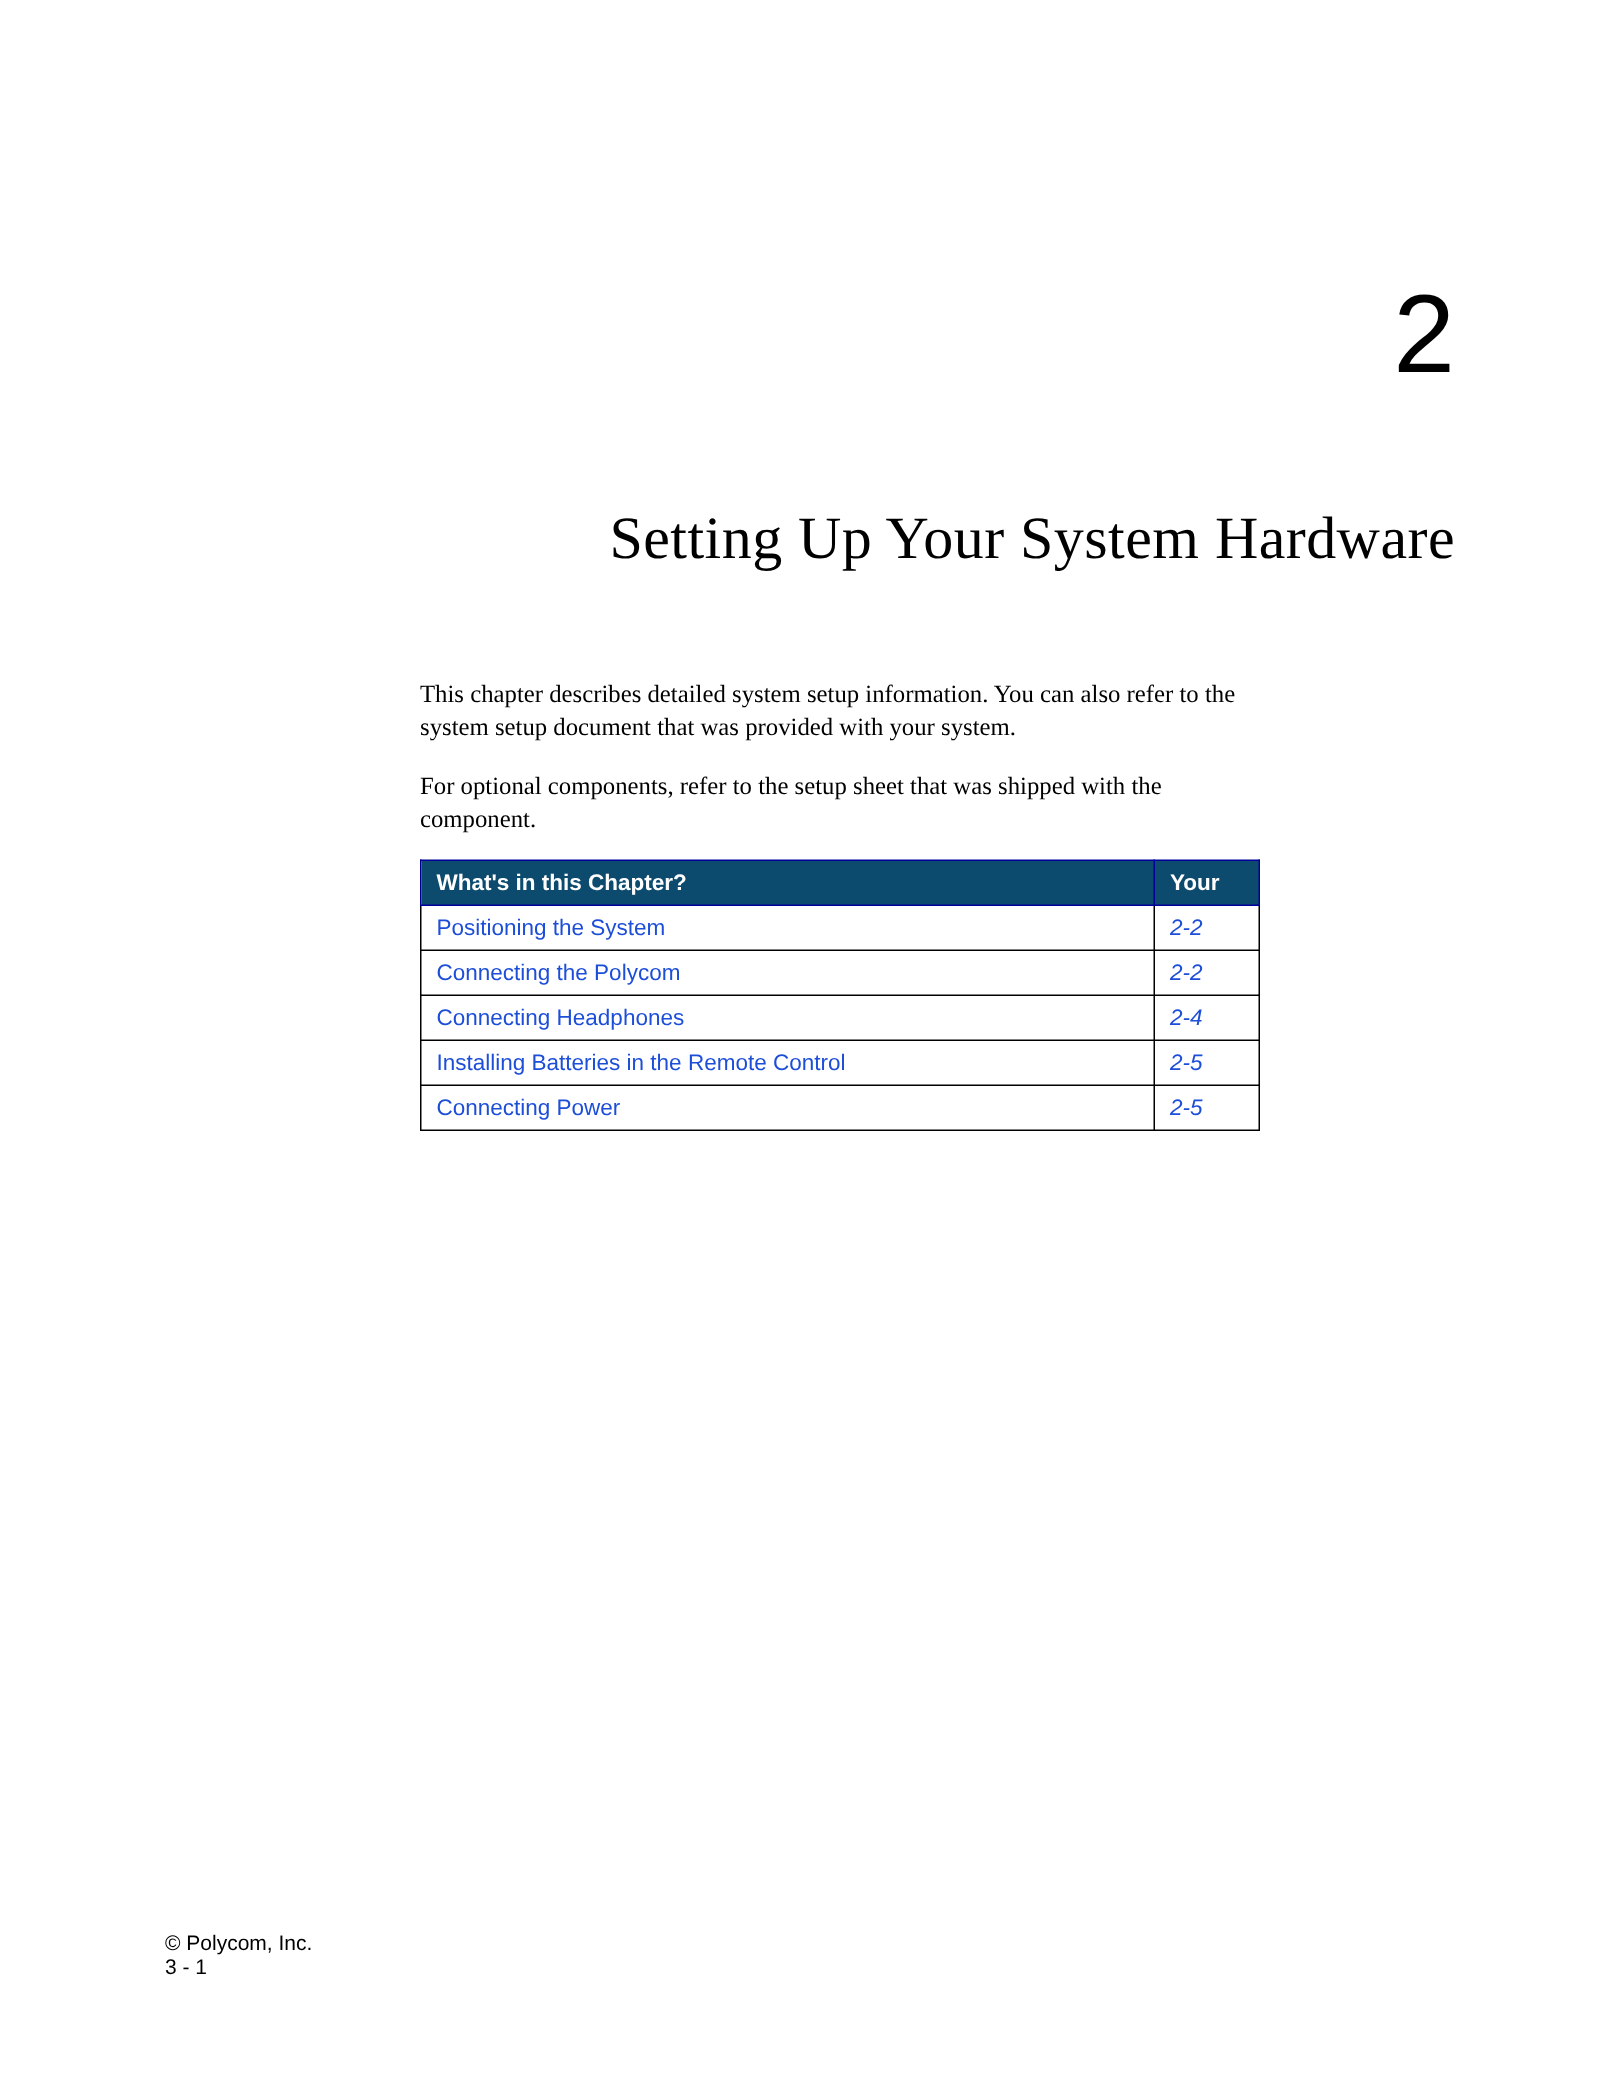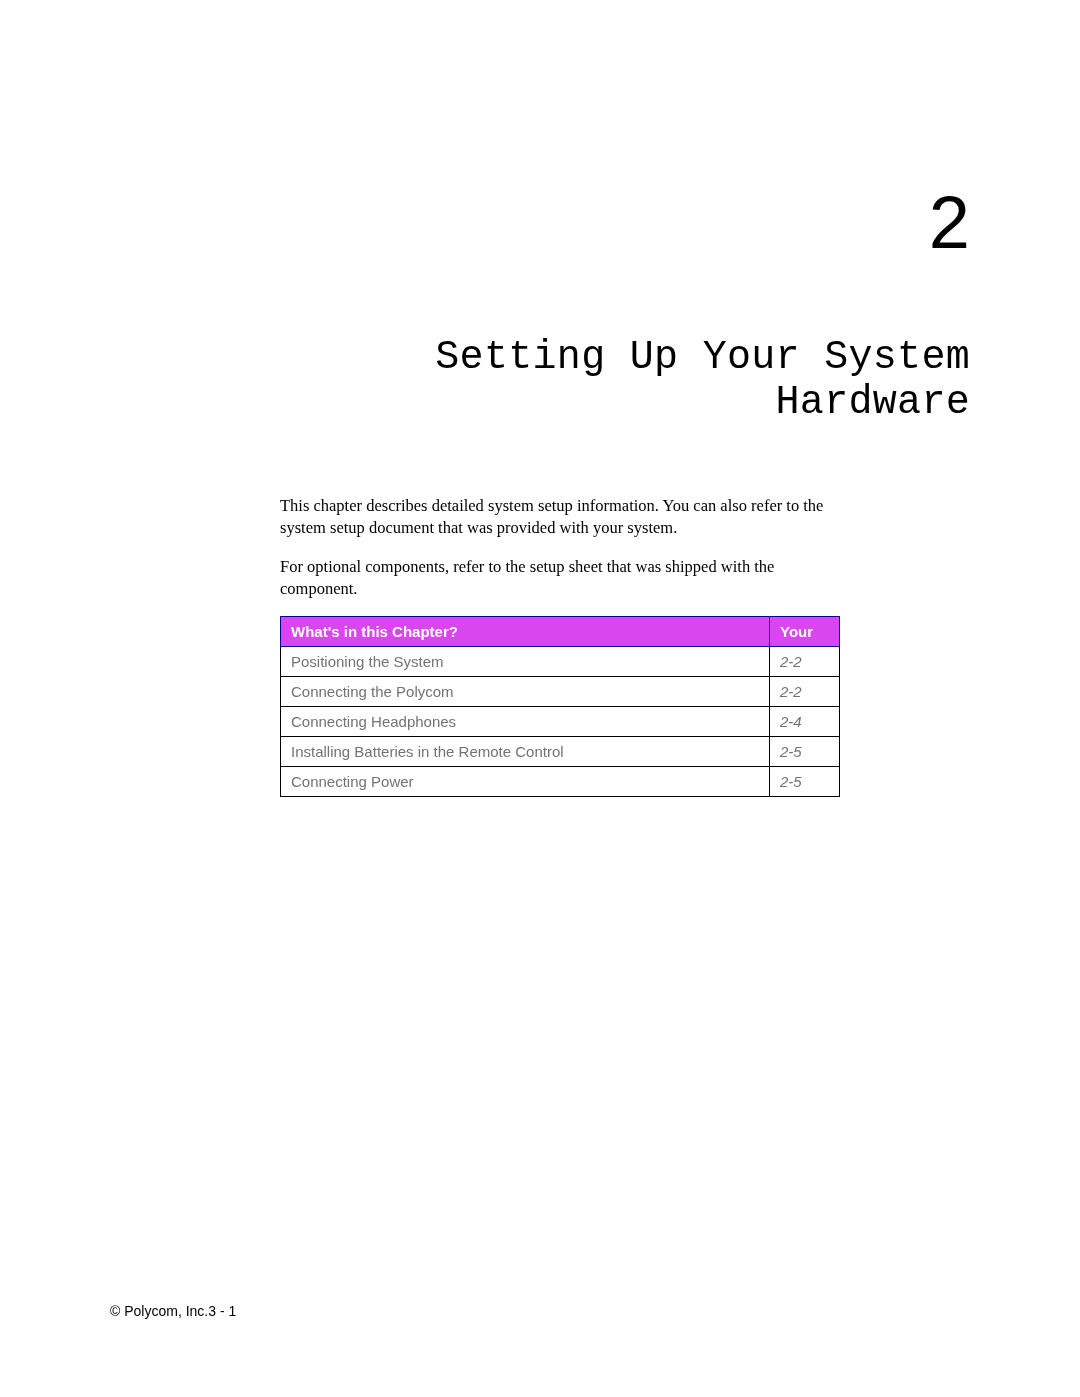--- a/index.html
+++ b/index.html
@@ -16,21 +16,21 @@
   }
   .chapter-number {
     font-family: Arial, Helvetica, sans-serif;
     font-weight: 400;
     font-size: 74px;
     text-align: right;
     margin-bottom: 70px;
     margin-right: -130px;
   }
   .chapter-title {
-    font-family: Liberation Mono, monospace;
+    font-family: Liberation Serif, serif;
     font-weight: 300;
     font-size: 40px;
     text-align: right;
     margin-bottom: 70px;
     margin-right: -130px;
     letter-spacing: 0.3px;
   }
   .body-text {
     font-family: 'Book Antiqua', Palatino, Georgia, serif;
     font-size: 16.5px;
@@ -40,49 +40,50 @@
     margin-top: 15px;
   }
   .toc-table {
     border-collapse: collapse;
     width: 100%;
     margin-top: 14px;
     font-family: Arial, Helvetica, sans-serif;
     font-size: 15px;
   }
   .toc-table th {
-    background: #d946ef;
+    background: #0c4a6e;
     color: #fff;
     font-weight: bold;
     text-align: left;
     padding: 6px 10px;
     border: 1px solid #000099;
   }
   .toc-table th.page-col {
     width: 70px;
   }
   .toc-table td {
     border: 1px solid #000;
     padding: 6px 10px;
-    color: #737373;
+    color: #1d4ed8;
   }
   .toc-table td.page-col {
     width: 70px;
     font-style: italic;
   }
   .footer {
     position: absolute;
     bottom: 78px;
     left: 110px;
     right: 110px;
     display: flex;
     justify-content: flex-start;
     font-family: Arial, Helvetica, sans-serif;
     font-size: 14px;
     color: #000;
+    flex-direction: column;
   }
 </style>
 </head>
 <body>
 
 <div class="page">
   <div class="chapter-number">2</div>
   <div class="chapter-title">Setting Up Your System Hardware</div>
 
   <p class="body-text">This chapter describes detailed system setup information. You can also refer to the system setup document that was provided with your system.</p>

